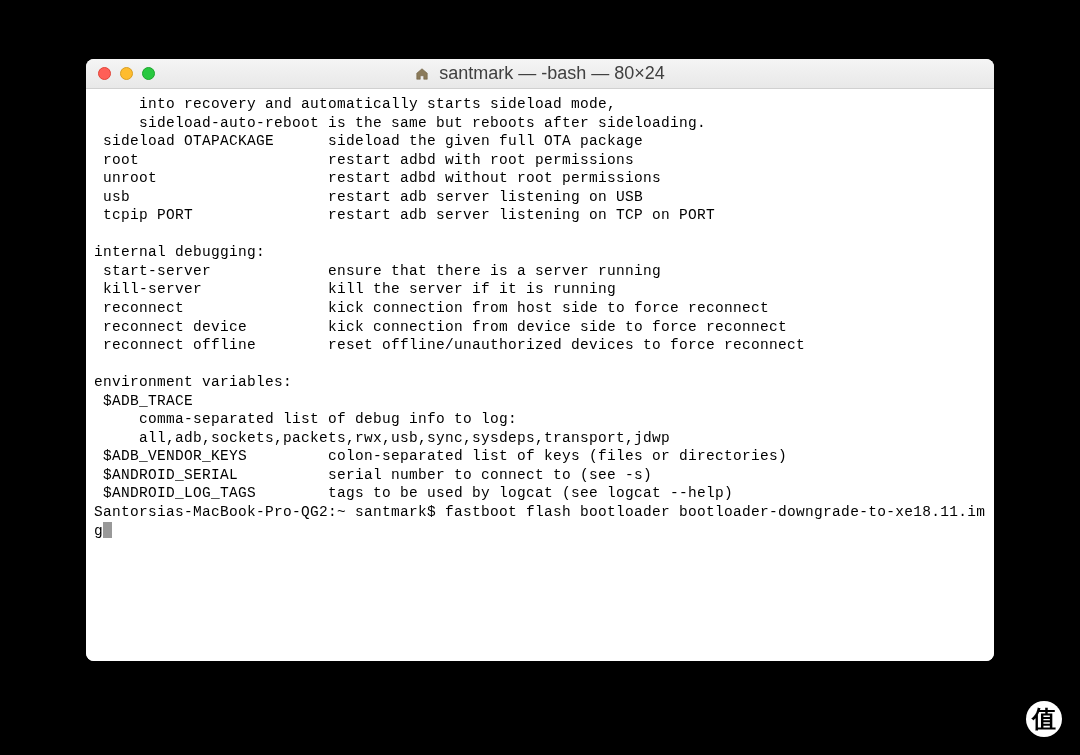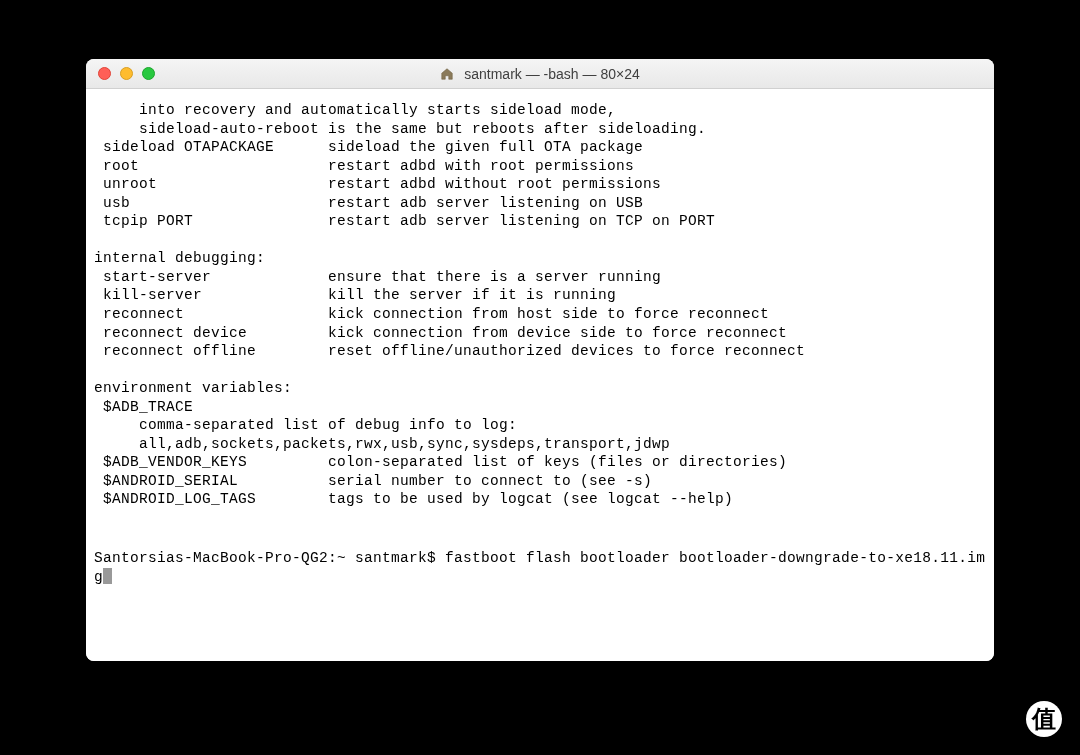--- a/index.html
+++ b/index.html
@@ -45,43 +45,43 @@
       border-radius: 50%;
     }
     .light.red { background: #ff5f57; border: 1px solid #e04438; }
     .light.yellow { background: #febc2e; border: 1px solid #d89e22; }
     .light.green { background: #28c840; border: 1px solid #1ca62d; }
     .title-content {
       margin: 0 auto;
       display: flex;
       align-items: center;
       gap: 10px;
-      font-size: 14px;
+      font-size: 18px;
       color: #404040;
     }
     .home-icon {
       width: 14px;
       height: 14px;
       display: inline-flex;
       align-items: center;
       justify-content: center;
     }
     .terminal-body {
       flex: 1;
       background: #fff;
-      padding: 12px 8px;
+      padding: 6px 8px;
       font-family: "SF Mono", Menlo, Monaco, "Courier New", monospace;
       font-size: 14.5px;
       line-height: 1.28;
       color: #000;
       white-space: pre;
       overflow: hidden;
       letter-spacing: 0.3px;
     }
-    .prompt-line { white-space: pre-wrap; word-break: break-all; margin-top: 40px; }
+    .prompt-line { white-space: pre-wrap; word-break: break-all; }
     .cursor {
       display: inline-block;
       width: 9px;
       height: 16px;
       background: #999;
       vertical-align: text-bottom;
       margin-bottom: 1px;
     }
     .watermark {
       position: absolute;

